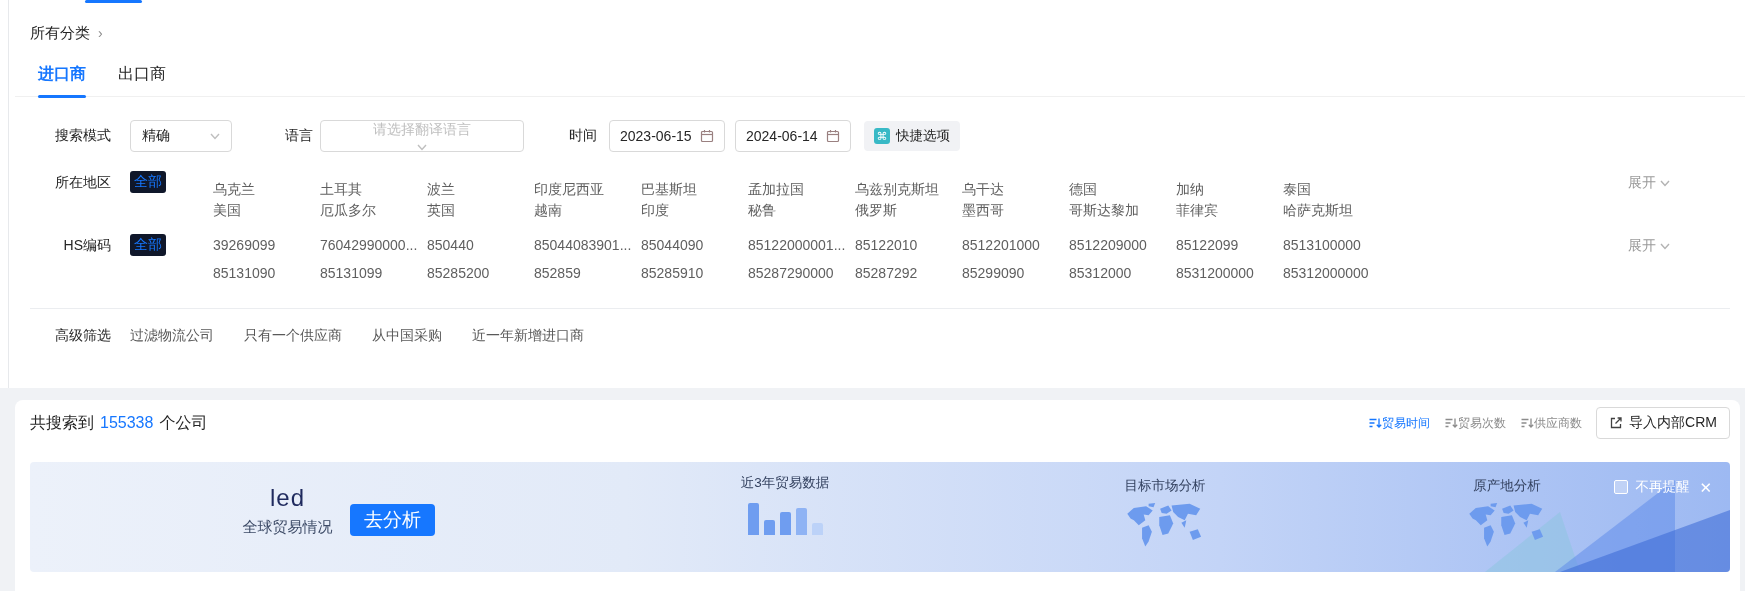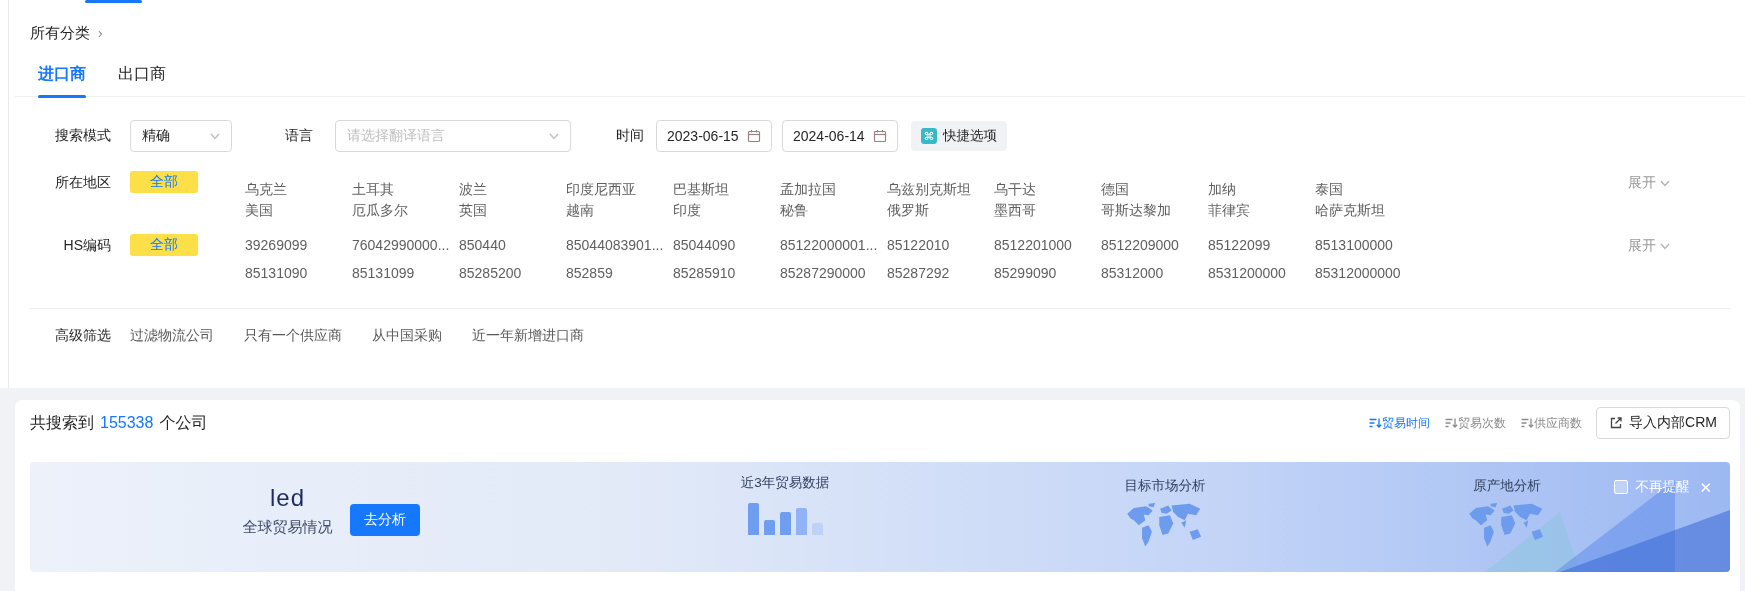--- a/index.html
+++ b/index.html
@@ -22,34 +22,34 @@
 
   
   .filter-panel { position:absolute; left:15px; right:0; top:98px; height:290px; background:#fff; }
   .frow { display:flex; align-items:center; padding-right:75px; }
   .frow-controls { margin-top:22px; height:32px; }
   .flabel { width:96px; text-align:right; color:#262626; flex:none; }
   .select-box { height:32px; border:1px solid #d9d9d9; border-radius:4px; display:flex; align-items:center; padding:0 11px; background:#fff; cursor:pointer; }
   .select-box .sel-val { flex:1; color:#262626; }
   .select-box .placeholder { color:#bfbfbf; }
   .sel-1 { margin-left:19px; width:102px; }
-  .sel-2 { margin-left:22px; width:236px; }
+  .sel-2 { margin-left:7px; width:204px;flex-direction:column; }
   .lbl-lang { margin-left:53px; width:28px; text-align:right; }
   .lbl-time { margin-left:45px; width:28px; text-align:right; }
   .date-box { height:32px; border:1px solid #d9d9d9; border-radius:4px; display:flex; align-items:center; padding:0 10px; background:#fff; cursor:pointer; }
   .date-1 { margin-left:12px; width:116px; }
   .date-2 { margin-left:10px; width:116px; }
   .date-box .d-val { flex:1; color:#262626; }
   .chev-ico, .cal-ico { flex:none; }
   .quick-btn { margin-left:13px; height:30px; background:#f1f2f5; border:none; border-radius:4px; display:flex; align-items:center; padding:0 10px; gap:6px; font-size:13.5px; color:#262626; cursor:pointer; font-family:inherit; }
   .cmd-badge { width:16px; height:16px; background:#38b9c6; color:#fff; border-radius:3px; font-size:11px; line-height:16px; text-align:center; display:inline-block; }
 
   .frow-tags { margin-top:20px; align-items:flex-start; }
   .frow-tags .flabel { padding-top:2px; }
-  .chip { margin-left:19px; background:#fde047; color:#1677ff; border-radius:3px; padding:2px 20px; flex:none; cursor:pointer; margin-top:-1px; }
+  .chip { margin-left:19px; background:#0f172a; color:#1677ff; border-radius:3px; padding:2px 4px; flex:none; cursor:pointer; margin-top:-1px; }
   .tag-grid { margin-left:47px; display:grid; grid-template-columns:repeat(11,107px); row-gap:7px; }
   .tag-grid span { color:#5f5f5f; white-space:nowrap; cursor:pointer; line-height:21px; }
   .expand-link { margin-left:auto; color:#9a9a9a; white-space:nowrap; cursor:pointer; display:flex; align-items:center; gap:4px; padding-top:2px; }
 
   .frow-hs { margin-top:14px; }
 
   .advanced-row { margin-top:24px; border-top:1px solid #ebedf0; margin-left:15px; margin-right:15px; padding:18px 0 0 0; display:flex; align-items:center; }
   .advanced-row .flabel { width:81px; }
   .adv-opt { color:#595959; margin-left:30px; cursor:pointer; }
   .adv-opt:first-of-type { margin-left:19px; }
@@ -64,21 +64,21 @@
   .sort { background:none; border:none; font-family:inherit; font-size:12px; color:#8c8c8c; display:flex; align-items:center; cursor:pointer; }
   .sort.active { color:#1677ff; }
   .crm-btn { margin-left:14px; height:32px; border:1px solid #d9d9d9; border-radius:4px; background:#fff; font-family:inherit; font-size:14px; color:#262626; display:flex; align-items:center; gap:6px; padding:0 12px; cursor:pointer; }
 
   
   .banner { position:absolute; left:15px; right:10px; top:62px; height:110px; border-radius:4px; overflow:hidden;
             background:linear-gradient(90deg,#ecf1fa 0%,#e2eaf8 35%,#c3d4f7 70%,#9db9f2 100%); }
   .b-intro { position:absolute; left:190px; top:22px; width:135px; text-align:center; }
   .b-keyword { font-size:24px; color:#1f2a5e; letter-spacing:1px; }
   .b-sub { font-size:15px; color:#3c4a66; margin-top:6px; }
-  .b-analyze { position:absolute; left:320px; top:42px; height:32px; padding:0 14px; background:#1677ff; color:#fff; border:none; border-radius:4px; font-size:14px; font-family:inherit; cursor:pointer; }
+  .b-analyze { position:absolute; left:320px; top:42px; height:32px; padding:0 14px; background:#1677ff; color:#fff; border:none; border-radius:4px; font-size:19px; font-family:inherit; cursor:pointer; }
   .b-chart { position:absolute; left:695px; top:12px; width:120px; text-align:center; }
   .b-blocktitle { font-size:13.5px; color:#33415f; }
   .b-bars { margin-top:5px; height:38px; display:flex; align-items:flex-end; justify-content:center; gap:5px; }
   .b-bars i { display:block; width:11px; border-radius:2px 2px 0 0; }
   .b-map-block { position:absolute; top:15px; width:110px; text-align:center; }
   .b-map-market { left:1080px; }
   .b-map-origin { left:1422px; }
   .b-map-block svg { margin-top:6px; }
   .b-dismiss { position:absolute; right:18px; top:16px; display:flex; align-items:center; gap:7px; color:#fff; font-size:13.5px; }
   .b-checkbox { width:14px; height:14px; border:1px solid #fff; border-radius:2px; background:rgba(255,255,255,.3); cursor:pointer; }

